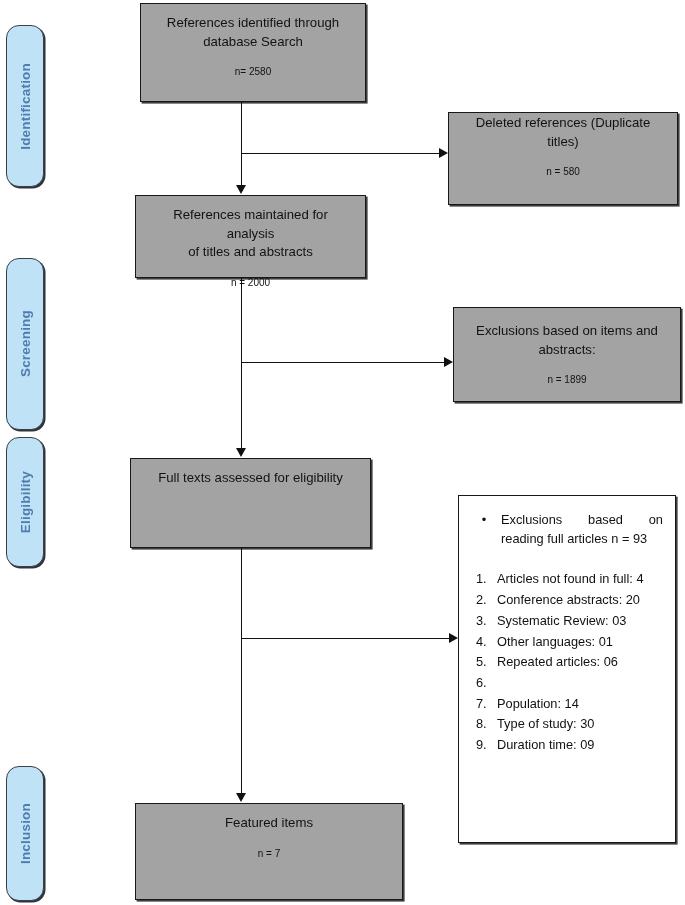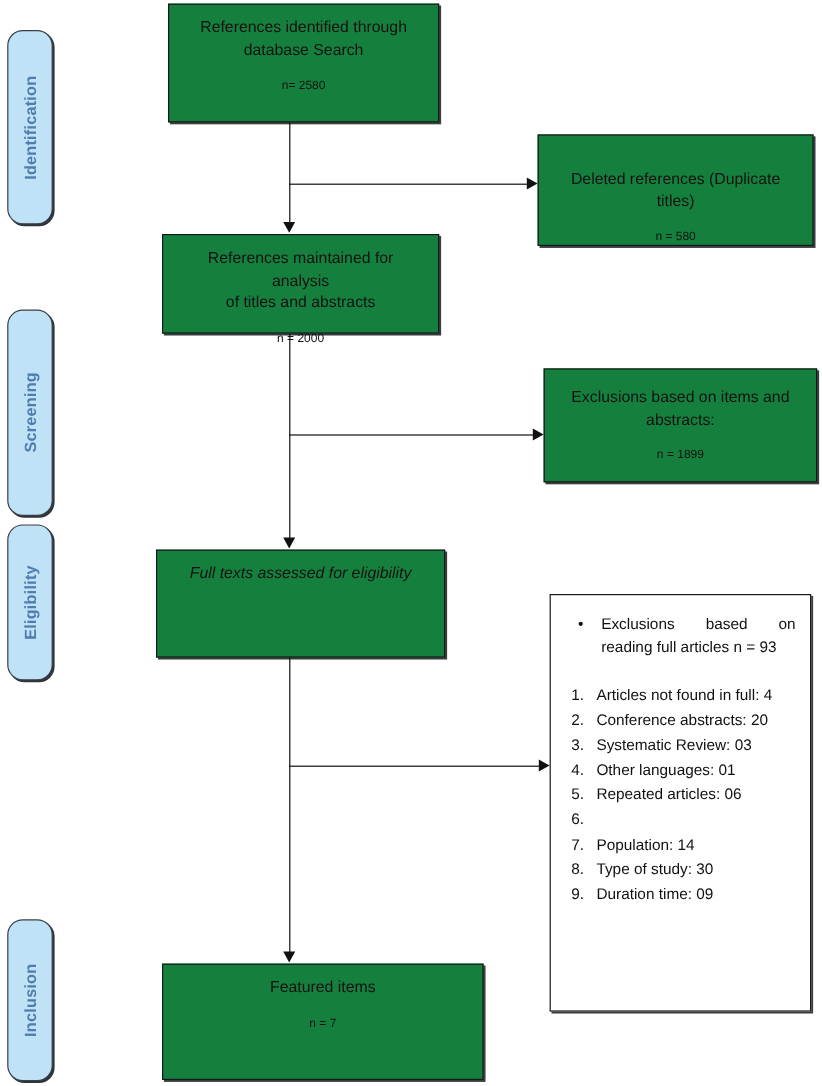--- a/index.html
+++ b/index.html
@@ -40,21 +40,21 @@
     letter-spacing: 0.2px;
     color: #4f7dae;
     white-space: nowrap;
     user-select: none;
   }
 
   
   .flow-box {
     position: absolute;
     box-sizing: border-box;
-    background: #15803d;
+    background: #a3a3a3;
     border: 1.7px solid #17181a;
     box-shadow: 1.6px 1.6px 0 #3b3d40;
     padding: 10px 12px 0 12px;
     text-align: center;
   }
   .flow-box .line {
     font-size: 13.2px;
     color: #121212;
     line-height: 1.42;
   }
@@ -175,30 +175,30 @@
     <div class="line">database Search</div>
     <div class="count">n= 2580</div>
   </div>
 
   <div class="flow-box" style="left:135px; top:195px; width:231px; height:83px;">
     <div class="line">References maintained for analysis</div>
     <div class="line">of titles and abstracts</div>
     <div class="count">n = 2000</div>
   </div>
 
-  <div class="flow-box" style="left:130px; top:458px; width:241px; height:90px;font-style:italic;">
+  <div class="flow-box" style="left:130px; top:458px; width:241px; height:90px;">
     <div class="line">Full texts assessed for eligibility</div>
   </div>
 
   <div class="flow-box" style="left:135px; top:803px; width:268px; height:97px;">
     <div class="line">Featured items</div>
     <div class="count">n = 7</div>
   </div>
 
-  <div class="flow-box" style="left:448px; top:112px; width:230px; height:93px; padding-top:27px;">
+  <div class="flow-box" style="left:448px; top:112px; width:230px; height:93px; padding-top:1px;">
     <div class="line">Deleted references (Duplicate titles)</div>
     <div class="count">n = 580</div>
   </div>
 
   <div class="flow-box" style="left:453px; top:307px; width:228px; height:95px; padding-top:14px;">
     <div class="line">Exclusions based on items and</div>
     <div class="line">abstracts:</div>
     <div class="count">n = 1899</div>
   </div>
 

